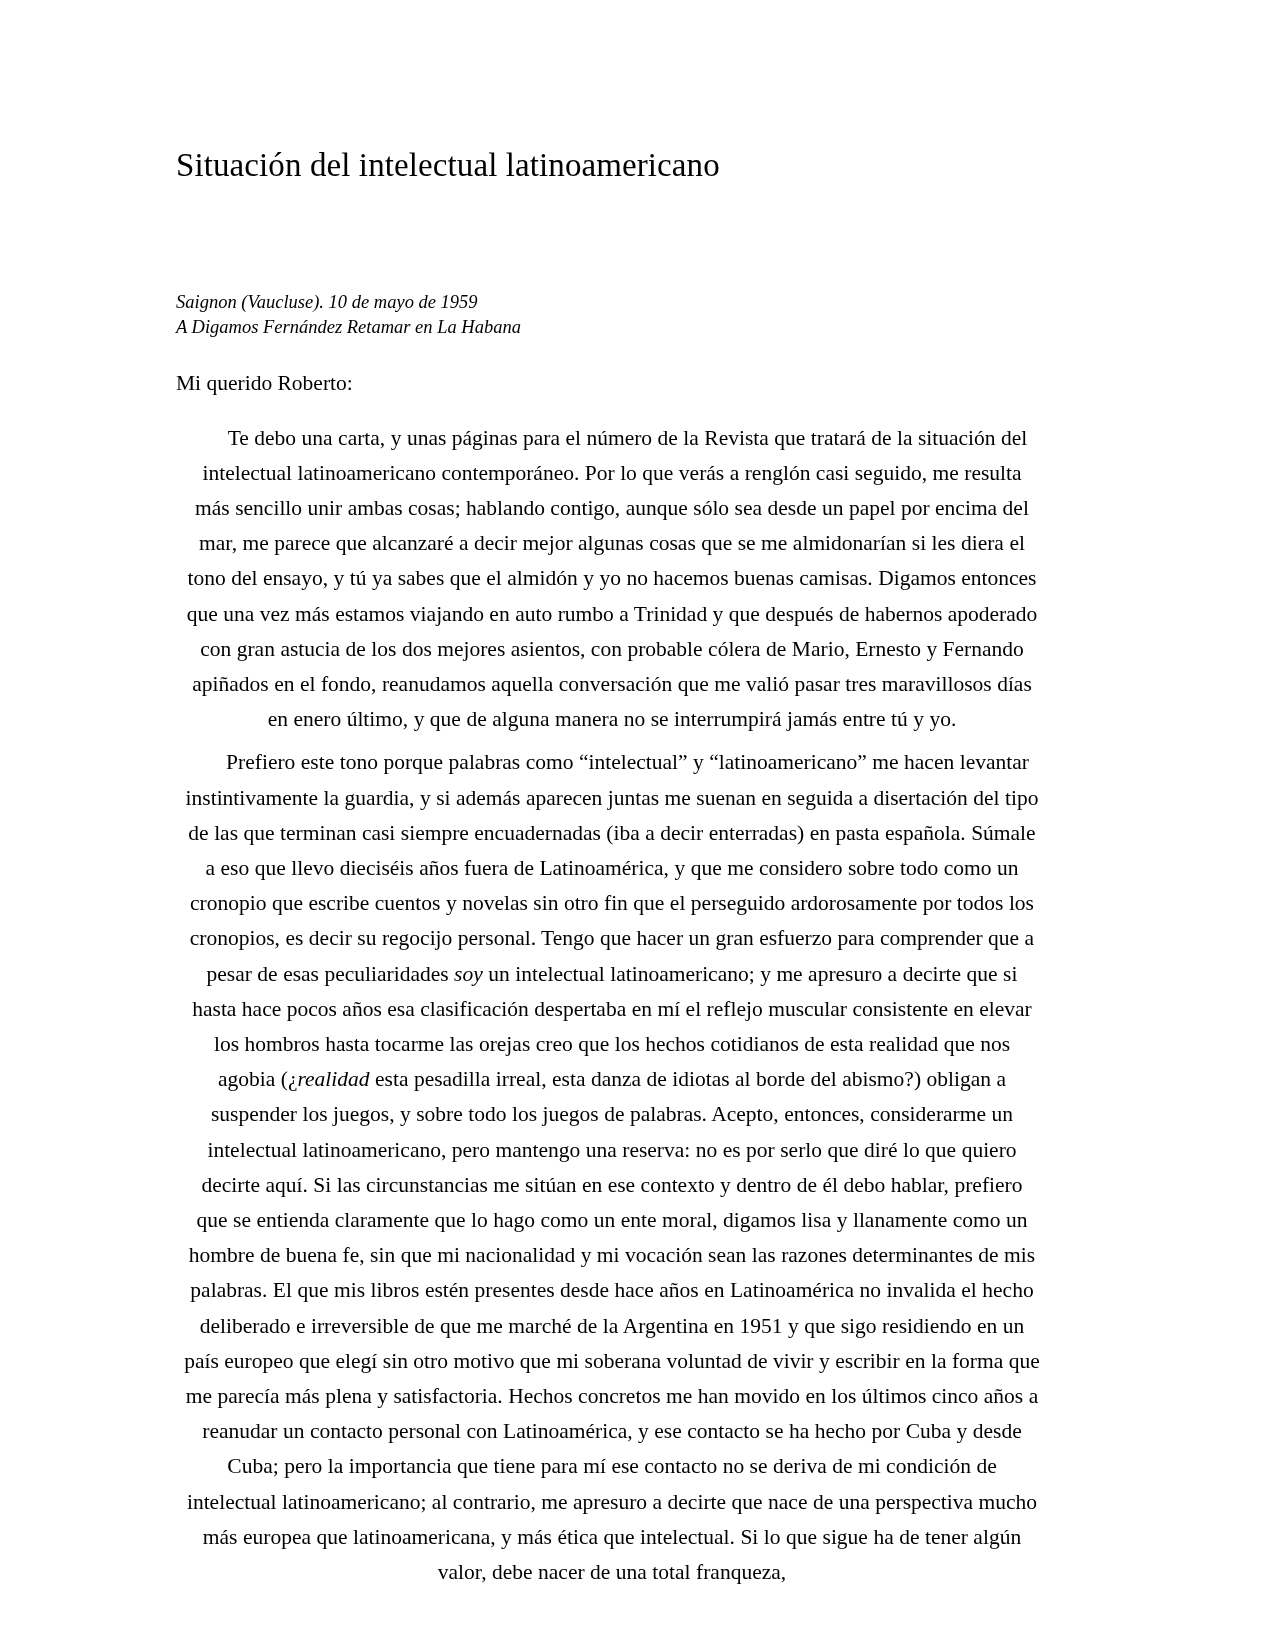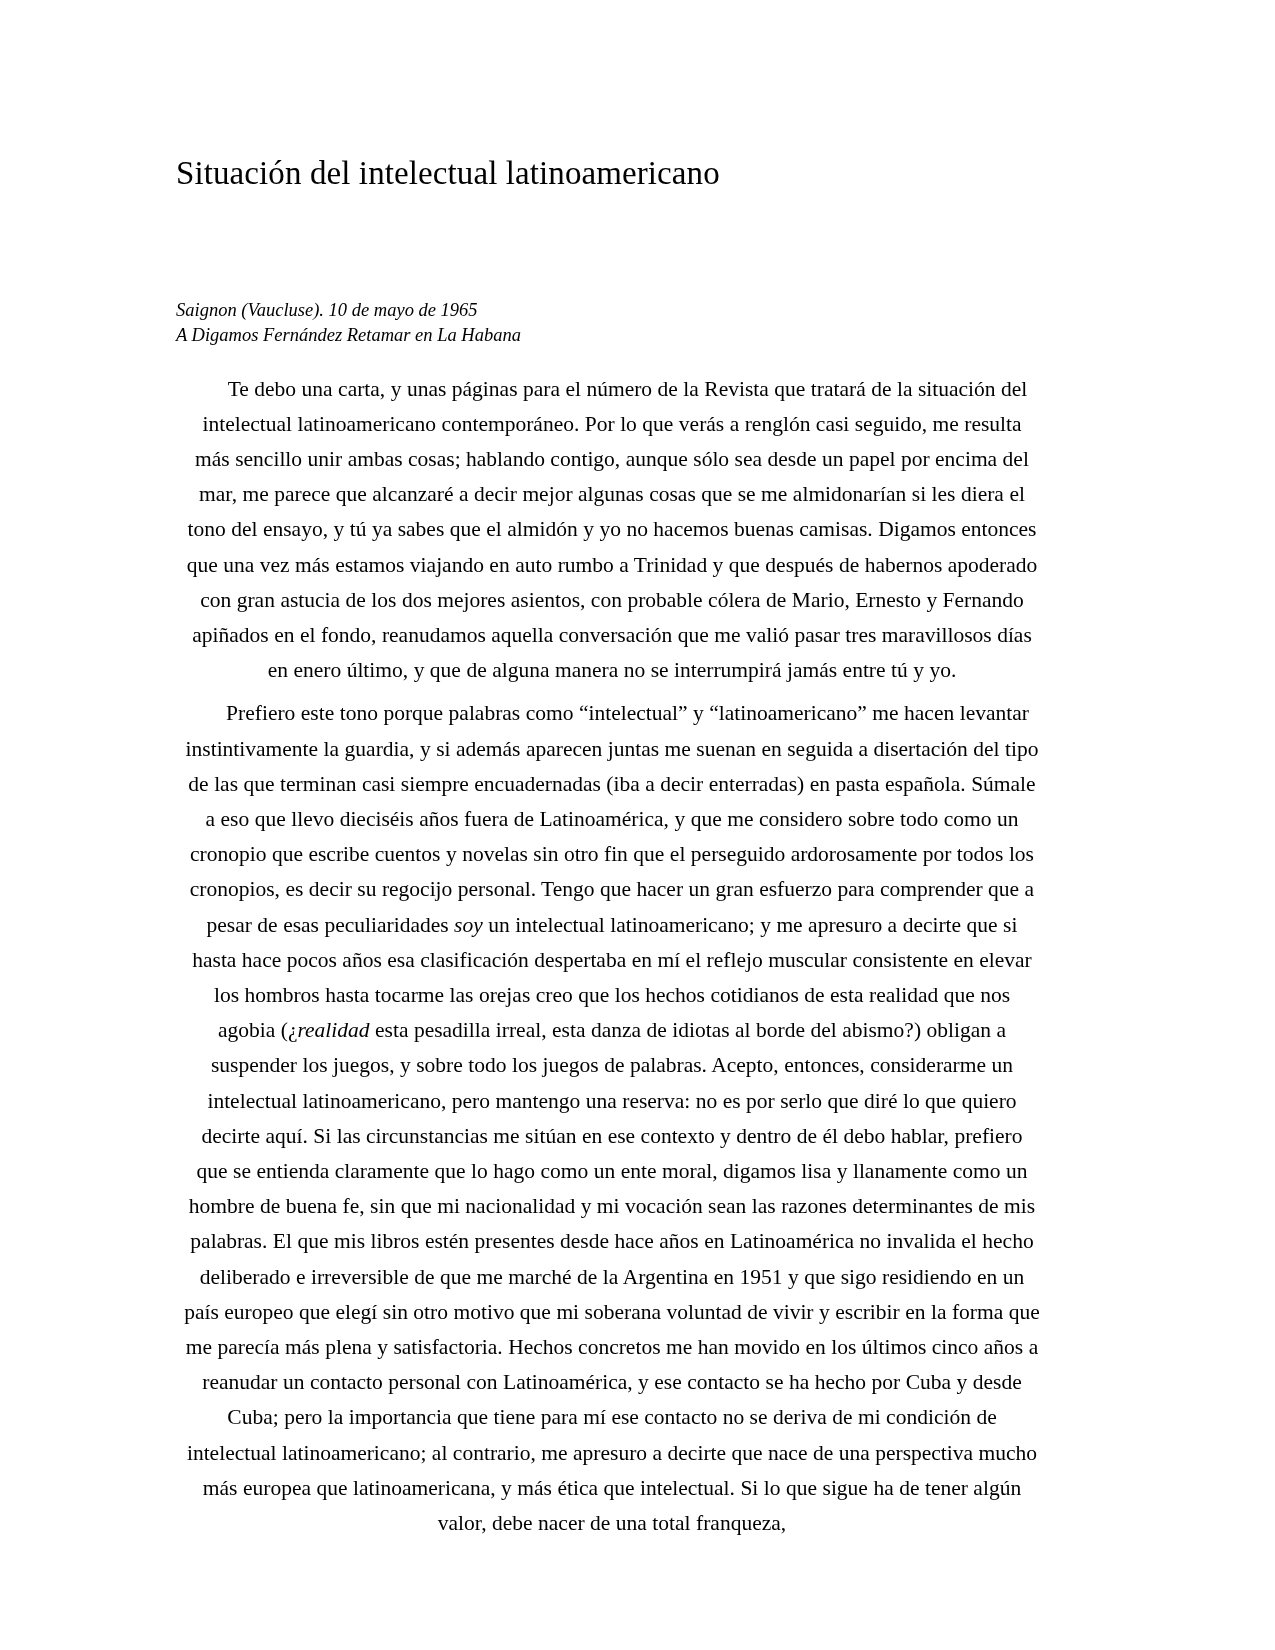--- a/index.html
+++ b/index.html
@@ -18,21 +18,21 @@
     width: 1275px;
     height: 1650px;
     margin: 0 auto;
     background: #ffffff;
     overflow: hidden;
     box-sizing: border-box;
   }
   .content {
     position: absolute;
     left: 176px;
-    top: 8px;
+    top: 0;
     width: 872px;
     font-family: Liberation Serif, serif;
   }
   .doc-title {
     font-size: 33px;
     font-weight: normal;
     line-height: 1.2;
     margin: 0;
     padding-top: 146px;
     letter-spacing: 0.1px;
@@ -73,24 +73,25 @@
 </style>
 </head>
 <body>
 
 <div class="page">
   <div class="content">
 
     <h1 class="doc-title">Situación del intelectual latinoamericano</h1>
 
     <div class="dateline">
-      <span class="line">Saignon (Vaucluse). 10 de mayo de 1965</span>
+      <span class="line">Saignon (Vaucluse). 10 de mayo de 1959</span>
       <span class="line">A Digamos Fernández Retamar en La Habana</span>
     </div>
 
+    <div class="salutation">Mi querido Roberto:</div>
 
     <div class="body-block">
       <p class="para">Te debo una carta, y unas páginas para el número de la Revista que tratará de la situación del intelectual latinoamericano contemporáneo. Por lo que verás a renglón casi seguido, me resulta más sencillo unir ambas cosas; hablando contigo, aunque sólo sea desde un papel por encima del mar, me parece que alcanzaré a decir mejor algunas cosas que se me almidonarían si les diera el tono del ensayo, y tú ya sabes que el almidón y yo no hacemos buenas camisas. Digamos entonces que una vez más estamos viajando en auto rumbo a Trinidad y que después de habernos apoderado con gran astucia de los dos mejores asientos, con probable cólera de Mario, Ernesto y Fernando apiñados en el fondo, reanudamos aquella conversación que me valió pasar tres maravillosos días en enero último, y que de alguna manera no se interrumpirá jamás entre tú y yo.</p>
       <p class="para">Prefiero este tono porque palabras como “intelectual” y “latinoamericano” me hacen levantar instintivamente la guardia, y si además aparecen juntas me suenan en seguida a disertación del tipo de las que terminan casi siempre encuadernadas (iba a decir enterradas) en pasta española. Súmale a eso que llevo dieciséis años fuera de Latinoamérica, y que me considero sobre todo como un cronopio que escribe cuentos y novelas sin otro fin que el perseguido ardorosamente por todos los cronopios, es decir su regocijo personal. Tengo que hacer un gran esfuerzo para comprender que a pesar de esas peculiaridades <em>soy</em> un intelectual latinoamericano; y me apresuro a decirte que si hasta hace pocos años esa clasificación despertaba en mí el reflejo muscular consistente en elevar los hombros hasta tocarme las orejas creo que los hechos cotidianos de esta realidad que nos agobia (¿<em>realidad</em> esta pesadilla irreal, esta danza de idiotas al borde del abismo?) obligan a suspender los juegos, y sobre todo los juegos de palabras. Acepto, entonces, considerarme un intelectual latinoamericano, pero mantengo una reserva: no es por serlo que diré lo que quiero decirte aquí. Si las circunstancias me sitúan en ese contexto y dentro de él debo hablar, prefiero que se entienda claramente que lo hago como un ente moral, digamos lisa y llanamente como un hombre de buena fe, sin que mi nacionalidad y mi vocación sean las razones determinantes de mis palabras. El que mis libros estén presentes desde hace años en Latinoamérica no invalida el hecho deliberado e irreversible de que me marché de la Argentina en 1951 y que sigo residiendo en un país europeo que elegí sin otro motivo que mi soberana voluntad de vivir y escribir en la forma que me parecía más plena y satisfactoria. Hechos concretos me han movido en los últimos cinco años a reanudar un contacto personal con Latinoamérica, y ese contacto se ha hecho por Cuba y desde Cuba; pero la importancia que tiene para mí ese contacto no se deriva de mi condición de intelectual latinoamericano; al contrario, me apresuro a decirte que nace de una perspectiva mucho más europea que latinoamericana, y más ética que intelectual. Si lo que sigue ha de tener algún valor, debe nacer de una total franqueza,</p>
     </div>
 
   </div>
 </div>
 
 </body></html>

